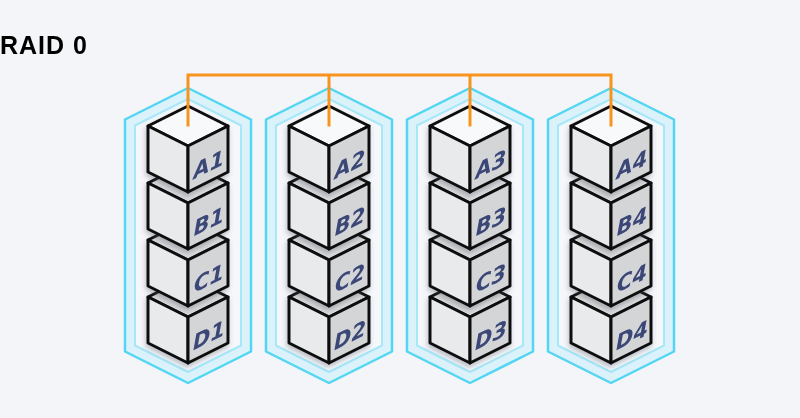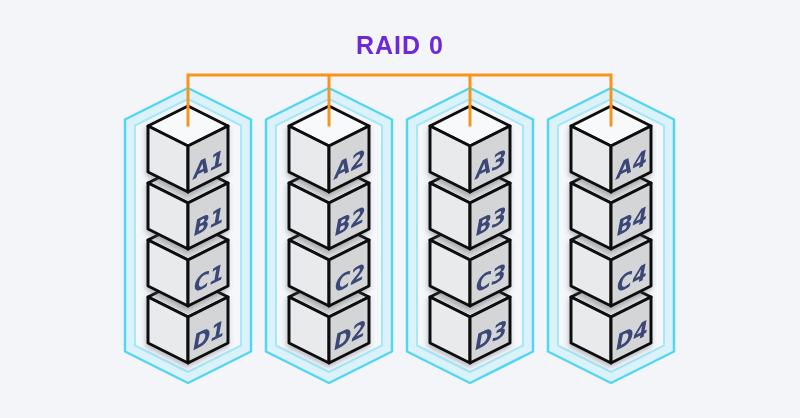--- a/index.html
+++ b/index.html
@@ -5,24 +5,23 @@
   html,body { margin:0; padding:0; }
   body {
     width:800px; height:418px;
     background:#f4f5f9;
     font-family:"Liberation Sans", sans-serif;
     overflow:hidden;
   }
   .stage { position:relative; width:800px; height:418px; }
   .title {
     position:absolute; top:31px; left:0; width:100%;
-    text-align:center;
     font-family:"Liberation Sans", sans-serif;
     font-weight:700; font-size:25px; letter-spacing:1px;
-    color:#6d28d9;
+    color:#000000;
   }
   svg.canvas { position:absolute; top:0; left:0; }
   .cube-label {
     font-family:"DejaVu Sans", sans-serif;
     font-style:oblique;
     font-weight:700;
     font-size:21px;
   }
 </style>
 </head>

